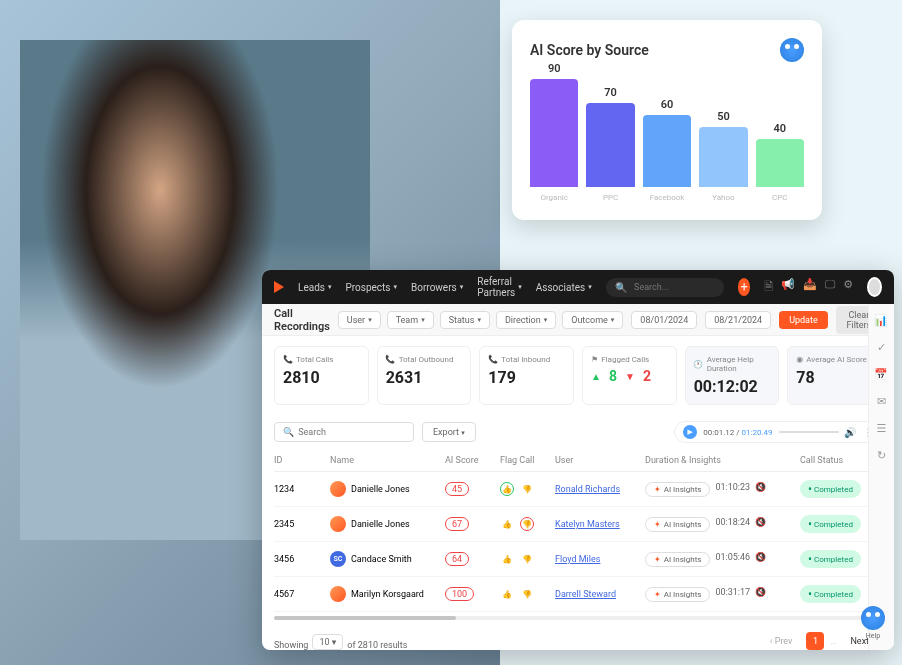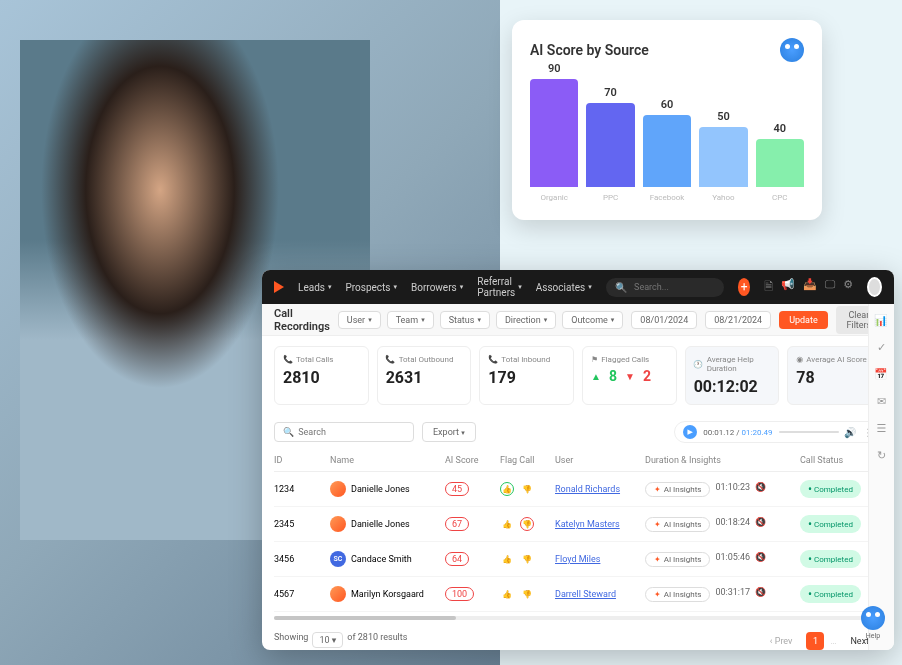--- a/index.html
+++ b/index.html
@@ -73,21 +73,21 @@
 .fi.go{border:1px solid #22c55e}
 .fi.ro{border:1px solid #ef4444}
 .user-link{color:#4169e1;text-decoration:underline;cursor:pointer}
 .dur-cell{display:flex;align-items:flex-start;gap:5px}
 .ai-btn{border:1px solid #ddd;border-radius:10px;padding:2px 8px;font-size:8px;color:#666;cursor:pointer;display:flex;align-items:center;gap:3px}
 .ai-btn::before{content:'✦';color:#ff5722}
 .dur-time{color:#666}
 .mute-i{color:#aaa;font-size:9px}
 .status-pill{background:#d1fae5;color:#059669;border-radius:10px;padding:2px 8px;font-size:8px;display:inline-flex;align-items:center;gap:2px}
 .status-pill::before{content:'•';font-size:12px}
-.pagination{display:flex;align-items:flex-start;padding:8px 12px;font-size:9px;color:#666}
+.pagination{display:flex;align-items:flex-end;padding:8px 12px;font-size:9px;color:#666}
 .pg-select{border:1px solid #ddd;border-radius:4px;padding:2px 6px;margin:0 4px}
 .pg-nav{margin-left:auto;display:flex;align-items:center;gap:6px}
 .pg-btn{padding:3px 8px;border:none;background:none;color:#aaa;cursor:pointer;font-size:9px}
 .pg-num{background:#ff5722;color:#fff;width:18px;height:18px;border-radius:4px;display:flex;align-items:center;justify-content:center}
 .sidebar-icons{position:absolute;right:0;top:34px;width:26px;background:#fafafa;height:calc(100% - 34px);display:flex;flex-direction:column;align-items:center;padding-top:10px;gap:14px;border-left:1px solid #eee}
 .sb-i{color:#999;font-size:11px;cursor:pointer}
 .help-bot{position:absolute;bottom:10px;right:8px;width:26px;text-align:center}
 .help-bot .bot-icon{margin:0 auto 2px}
 .help-lbl{font-size:7px;color:#666}
 .scroll-track{height:4px;background:#eee;margin:4px 12px;border-radius:2px;position:relative}

